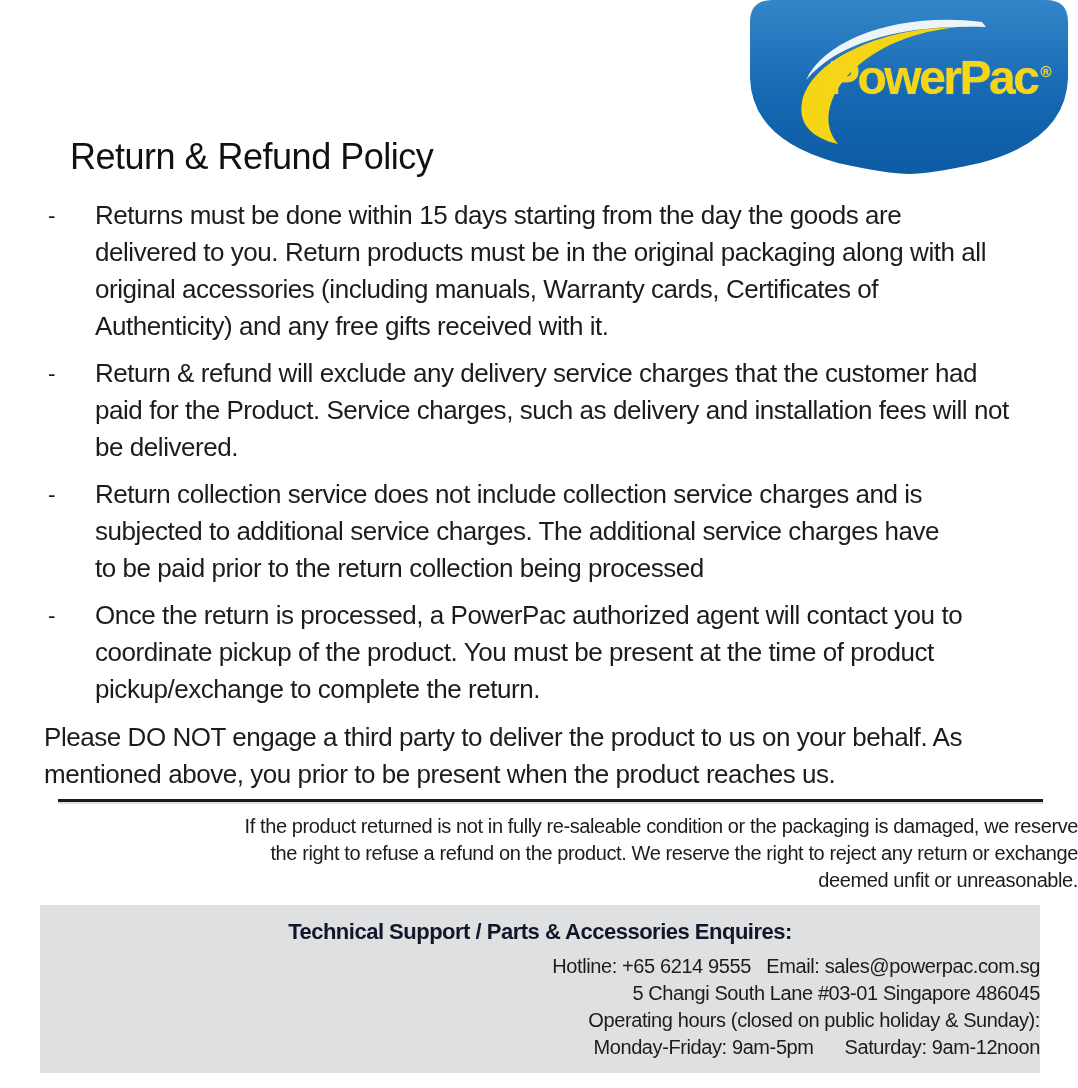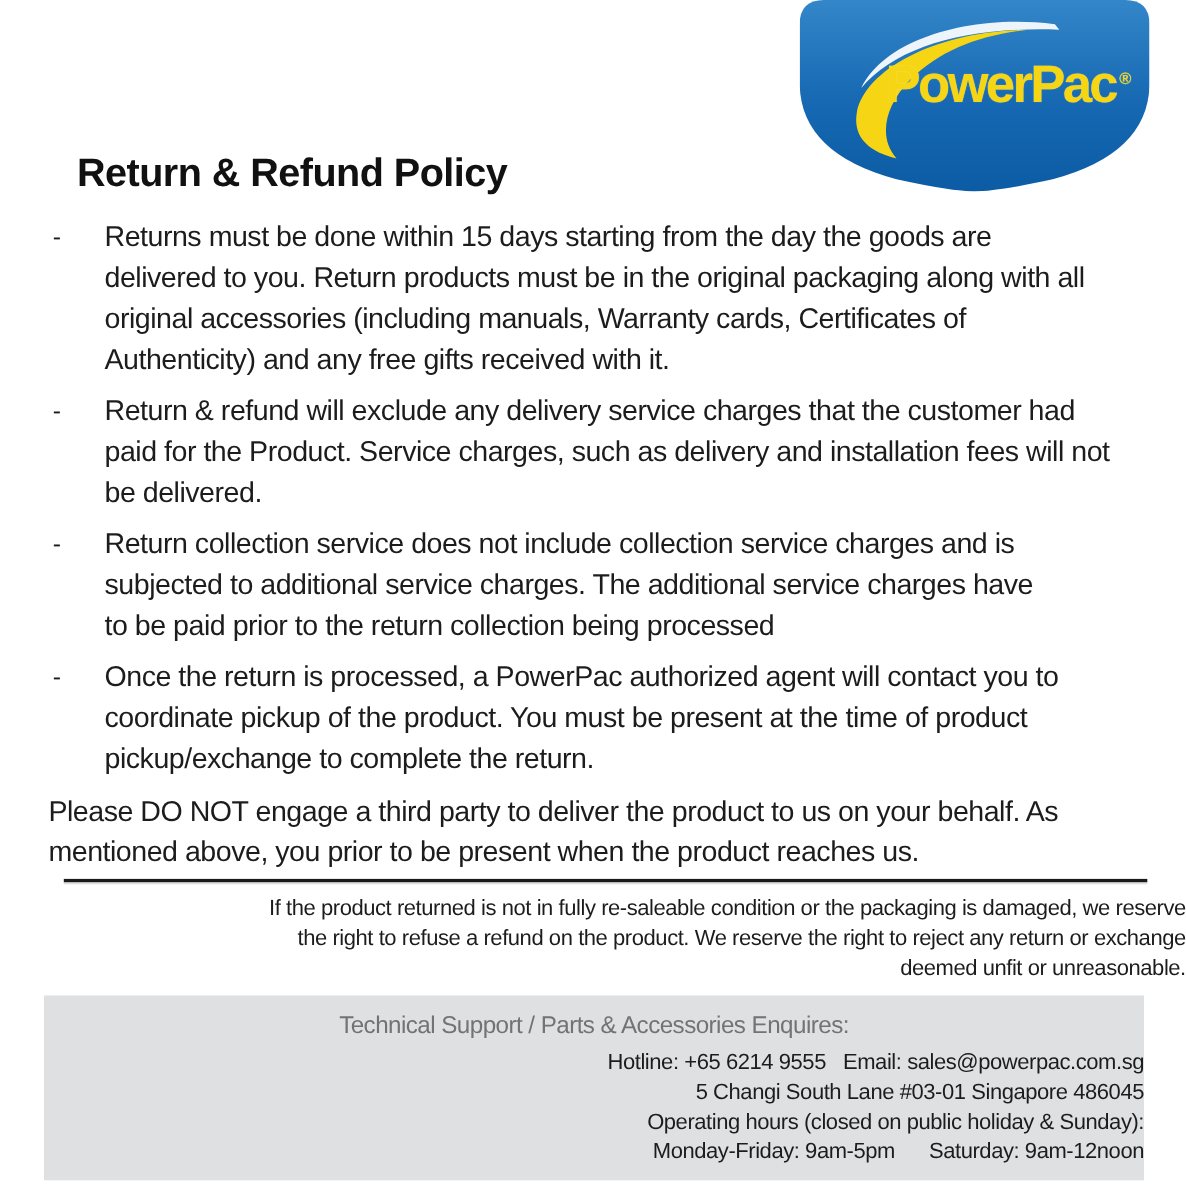--- a/index.html
+++ b/index.html
@@ -7,40 +7,40 @@
     position:relative;
     width:1078px;height:1088px;
     background:#ffffff;
     font-family:"Liberation Sans","DejaVu Sans",sans-serif;
     color:#1c1c1c;
     overflow:hidden;
   }
 
   
   .logo-badge{
-    position:absolute;left:727px;top:0;
+    position:absolute;left:750px;top:0;
     width:318px;height:174px;text-align:right;
   }
   .logo-badge svg{position:absolute;left:0;top:0;}
   .logo-text{
     position:absolute;left:78px;top:52px;
     font-size:48px;font-weight:bold;letter-spacing:-2.5px;
     color:#f6d515;line-height:52px;white-space:nowrap;
     text-shadow:0 0 1px rgba(255,255,255,.45);
   }
   .logo-reg{
     display:inline-block;font-size:15px;font-weight:bold;
     letter-spacing:0;vertical-align:top;
     position:relative;top:-6px;left:3px;
   }
 
   
   .page-title{
     position:absolute;left:70px;top:135px;margin:0;
-    font-size:36px;font-weight:bold;letter-spacing:-0.5px;
+    font-size:36px;font-weight:normal;letter-spacing:-0.5px;
     color:#111111;line-height:44px;
   }
 
   
   .bullets{position:absolute;left:44px;top:197px;width:1008px;}
   .bullet{display:flex;margin-bottom:10px;}
   .bullet-dash{
     flex:0 0 51px;padding-left:4px;box-sizing:border-box;
     font-size:22.5px;line-height:37px;
   }
@@ -69,22 +69,22 @@
     font-size:20px;line-height:27px;letter-spacing:-0.4px;
   }
 
   
   .footer{
     position:absolute;left:40px;top:905px;width:1000px;height:168px;
     background:#dfe0e2;text-align:center;box-sizing:border-box;
     padding-top:13px;
   }
   .footer-title{
-    font-size:22px;font-weight:normal;letter-spacing:-0.5px;
-    line-height:28px;color:#737373;
+    font-size:22px;font-weight:bold;letter-spacing:-0.5px;
+    line-height:28px;color:#0f172a;
   }
   .footer-lines{margin-top:7px;}
   .footer-lines .line{
     font-size:20px;line-height:27px;letter-spacing:-0.4px;text-align:right;
   }
 </style>
 </head>
 <body>
 
 <div class="page">

